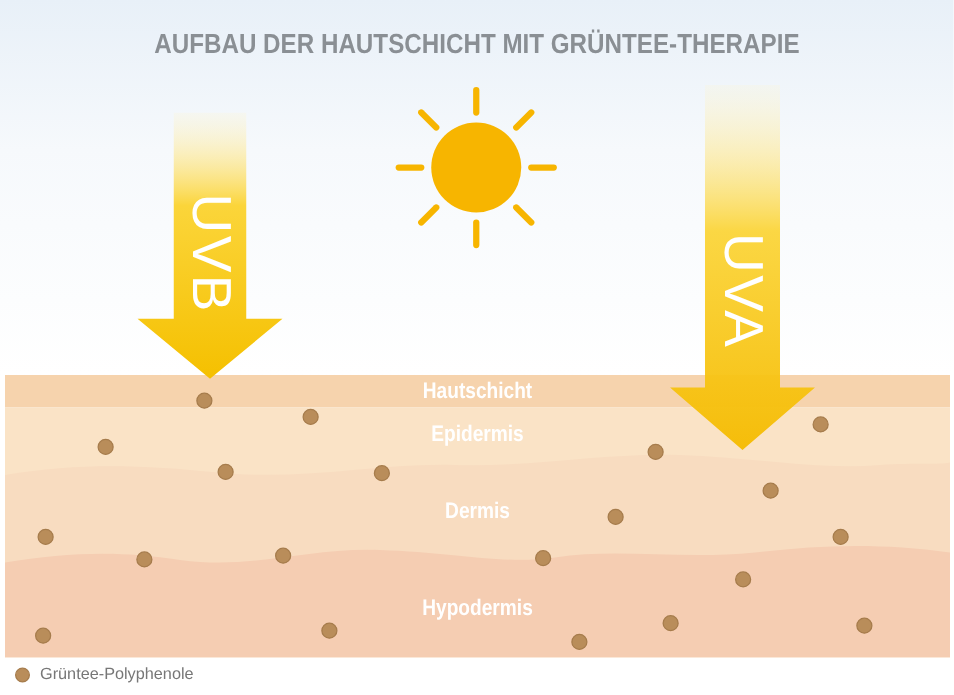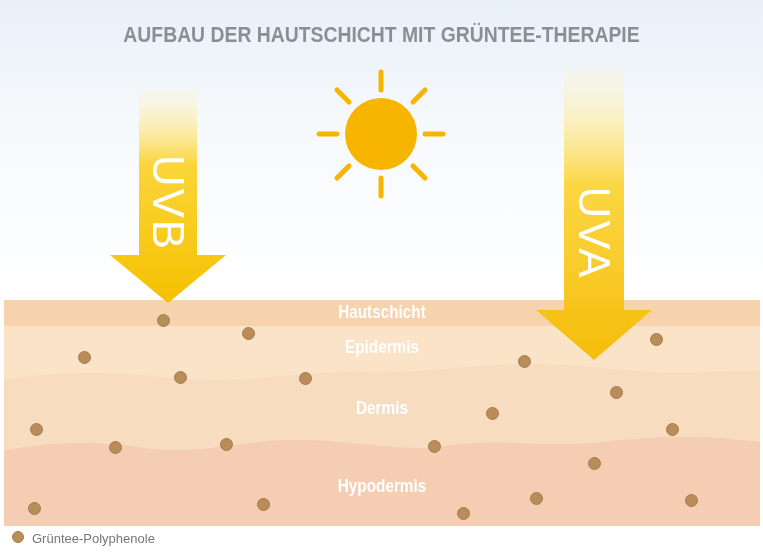--- a/index.html
+++ b/index.html
@@ -29,21 +29,21 @@
       position: absolute; color: #ffffff; font-size: 44px; font-weight: normal;
       transform: rotate(90deg); transform-origin: center; white-space: nowrap;
       width: 120px; text-align: center; letter-spacing: 2px;
     }
     .sun { position: absolute; left: 313px; top: 66px; width: 136px; height: 136px; }
     .dot {
       position: absolute; width: 13px; height: 13px; border-radius: 50%;
       background: #b98d5a; border: 1px solid #a67c4c; box-sizing: border-box;
     }
     .legend {
-      position: absolute; left: 12px; top: 531px; display: flex; align-items: flex-start;
+      position: absolute; left: 12px; top: 531px; display: flex; align-items: flex-end;
       font-size: 13px; color: #777777;
     }
     .legend .dot { position: static; margin-right: 8px; width: 12px; height: 12px; }
   </style>
 </head>
 <body>
 
 <div class="sky"></div>
 
 <div class="title">AUFBAU DER HAUTSCHICHT MIT GRÜNTEE-THERAPIE</div>

